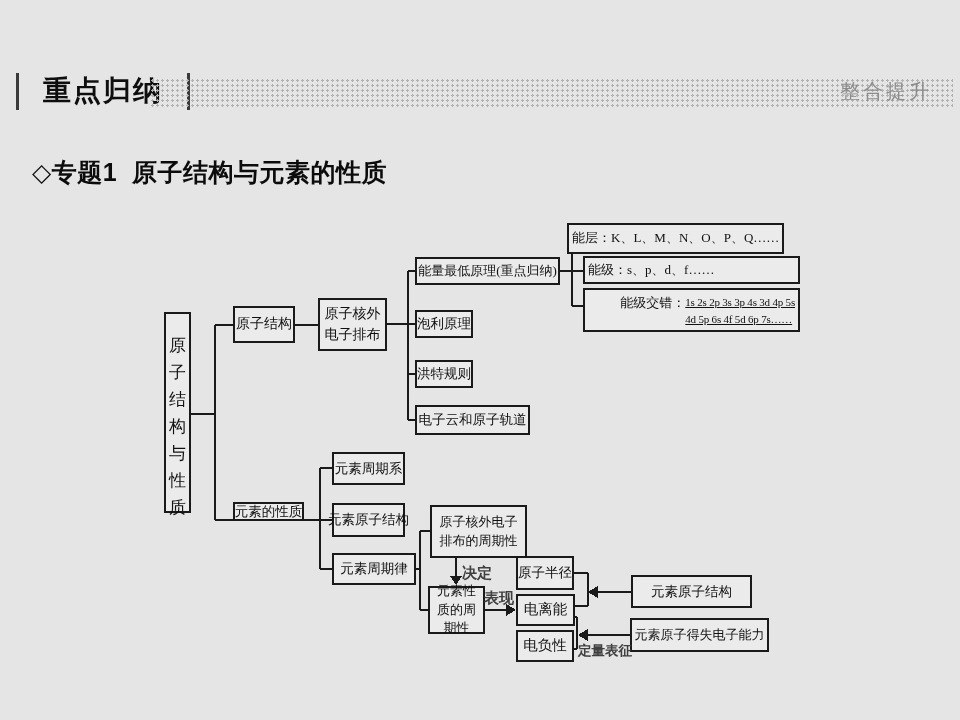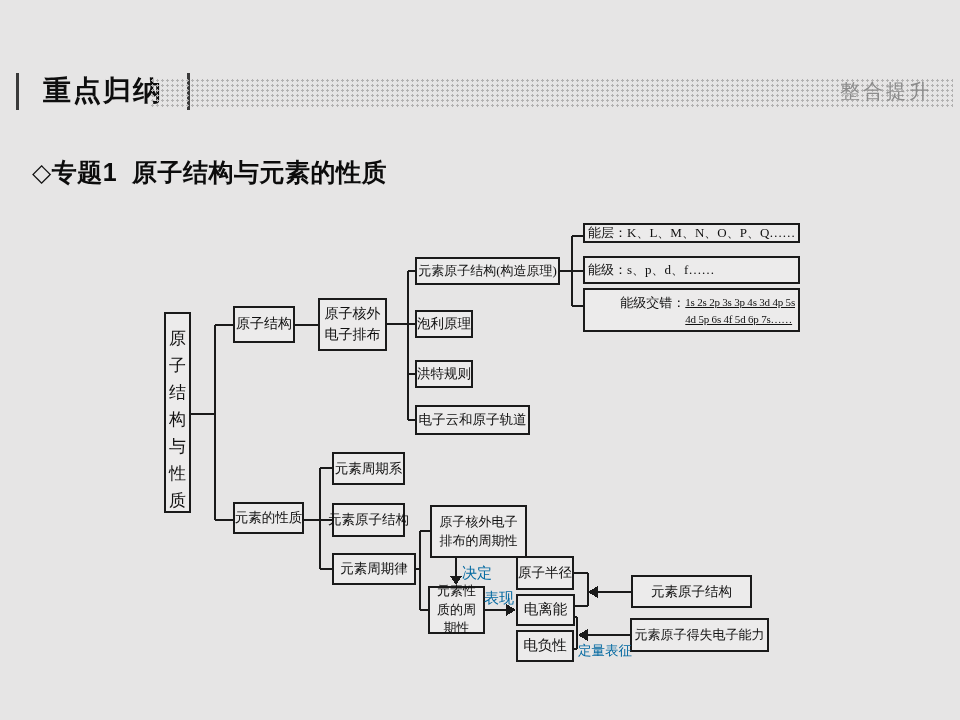--- a/index.html
+++ b/index.html
@@ -40,29 +40,30 @@
   .node{
     position:absolute;box-sizing:border-box;
     background:#ecebeb;border:2px solid #1a1a1a;
     display:flex;align-items:center;justify-content:center;
     text-align:center;font-size:13.5px;line-height:1.45;
     padding:1px 3px;white-space:nowrap;
   }
   .wrap{white-space:normal;}
   .vert{
     display:block;white-space:normal;word-break:break-all;
-    font-size:17px;line-height:27px;padding:11px 0;text-align:center;
+    font-size:17px;line-height:27px;padding:18px 0;text-align:center;
   }
   .leftal{justify-content:flex-start;text-align:left;}
   .crossbox{align-items:flex-start;justify-content:flex-end;text-align:left;padding-top:4px;}
   .crossbox .clabel{font-size:13px;flex:none;}
   .crossbox .cseq{font-size:11px;line-height:17px;letter-spacing:-0.2px;text-decoration:underline;}
   .flabel{
-    position:absolute;font-size:14px;color:#0369a1;white-space:nowrap;
+    position:absolute;font-size:14px;color:#404040;white-space:nowrap;
     line-height:1.2;
+    font-weight:bold;
   }
 </style>
 </head>
 <body>
 
 <div class="stage">
 
   <div class="badge">
     <span class="bar"></span>
     <span class="txt">重点归纳</span>
@@ -92,41 +93,41 @@
     <polygon points="598,586 598,598 588,592"></polygon>
     <polygon points="588,629 588,641 578,635"></polygon>
   </svg>
 
   <div class="node vert" style="left:164px;top:312px;width:27px;height:201px">原子结构与性质</div>
 
   <div class="node" style="left:233px;top:306px;width:62px;height:37px;font-size:14px">原子结构</div>
 
   <div class="node wrap" style="left:318px;top:298px;width:69px;height:53px;font-size:14px">原子核外电子排布</div>
 
-  <div class="node" style="left:415px;top:257px;width:145px;height:28px;font-size:13px">元素原子结构(构造原理)</div>
+  <div class="node" style="left:415px;top:257px;width:145px;height:28px;font-size:13px">能量最低原理(重点归纳)</div>
 
   <div class="node" style="left:415px;top:310px;width:58px;height:28px">泡利原理</div>
 
   <div class="node" style="left:415px;top:360px;width:58px;height:28px">洪特规则</div>
 
   <div class="node" style="left:415px;top:405px;width:115px;height:30px">电子云和原子轨道</div>
 
-  <div class="node leftal" style="left:583px;top:223px;width:217px;height:20px;font-size:13px">能层：K、L、M、N、O、P、Q……</div>
+  <div class="node leftal" style="left:567px;top:223px;width:217px;height:31px;font-size:13px">能层：K、L、M、N、O、P、Q……</div>
 
   <div class="node leftal" style="left:583px;top:256px;width:217px;height:28px;font-size:13px">能级：s、p、d、f……</div>
 
   <div class="node crossbox" style="left:583px;top:288px;width:217px;height:44px">
     <span class="clabel">能级交错：</span>
     <span class="cseq">
       <span style="display:block">1s 2s 2p 3s 3p 4s 3d 4p 5s</span>
       <span style="display:block">4d 5p 6s 4f 5d 6p 7s……</span>
     </span>
   </div>
 
-  <div class="node" style="left:233px;top:502px;width:71px;height:32px">元素的性质</div>
+  <div class="node" style="left:233px;top:502px;width:71px;height:19px">元素的性质</div>
 
   <div class="node" style="left:332px;top:452px;width:73px;height:33px">元素周期系</div>
 
   <div class="node" style="left:332px;top:503px;width:73px;height:34px">元素原子结构</div>
 
   <div class="node" style="left:332px;top:553px;width:84px;height:32px">元素周期律</div>
 
   <div class="node wrap" style="left:430px;top:505px;width:97px;height:53px;font-size:13px;padding:1px 2px">原子核外电子排布的周期性</div>
 
   <div class="node wrap" style="left:428px;top:586px;width:57px;height:48px;font-size:13px;padding:17px 1px">元素性质的周期性</div>

